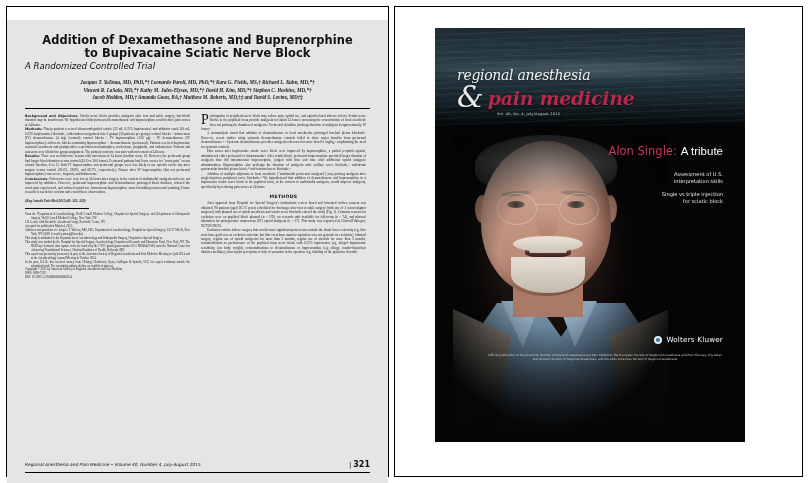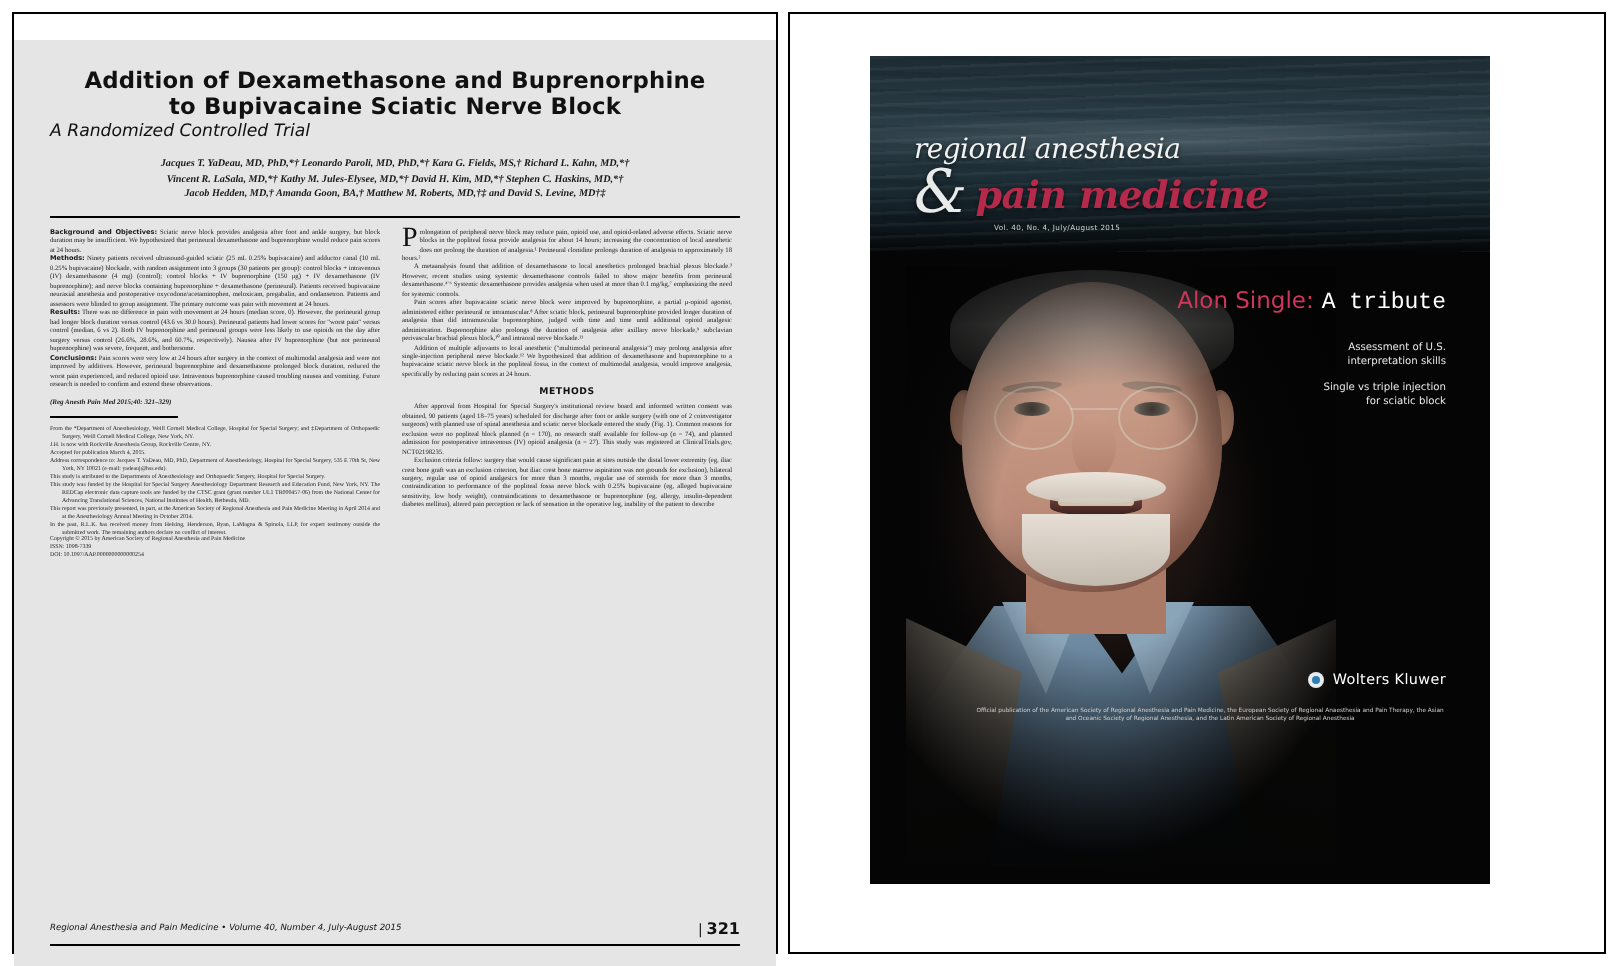--- a/index.html
+++ b/index.html
@@ -79,21 +79,21 @@
          color:#f2f3f2;letter-spacing:-.3px;text-shadow:0 1px 2px rgba(0,0,0,.6);line-height:19px;}
   .mast2row{display:flex;align-items:flex-end;margin-top:1px;}
   .amp{font-family:"DejaVu Serif",serif;font-style:italic;font-size:30px;line-height:22px;color:#e9eaea;
        text-shadow:0 1px 3px rgba(0,0,0,.7);margin-right:4px;font-weight:400;}
   .mast2{font-family:"DejaVu Serif",serif;font-style:italic;font-weight:700;font-size:19px;
          color:#b5294b;letter-spacing:-.3px;text-shadow:0 1px 2px rgba(0,0,0,.55);line-height:19px;}
   .volline{font-family:"DejaVu Sans",sans-serif;font-size:3.6px;color:#cfd4d6;margin:4px 0 0 40px;letter-spacing:.2px;}
 
   .tribute{position:absolute;right:22px;top:113px;z-index:6;white-space:nowrap;}
   .tribute .nm{font-family:"DejaVu Sans",sans-serif;font-size:11.5px;color:#d0365c;font-weight:400;}
-  .tribute .tb{font-family:Liberation Mono, monospace;font-size:11.5px;color:#ffffff;font-weight:400;}
+  .tribute .tb{font-family:Liberation Sans, sans-serif;font-size:11.5px;color:#ffffff;font-weight:400;}
 
   .teasers{position:absolute;right:22px;top:143px;z-index:6;text-align:right;}
   .teasers div{font-family:"DejaVu Sans",sans-serif;font-size:5.1px;line-height:6.6px;color:#e9e9e9;}
   .teasers .grp{margin-bottom:7px;}
 
   
   .portrait{position:absolute;left:18px;top:105px;width:215px;height:300px;z-index:3;overflow:hidden;}
   .pf-glow{position:absolute;left:0;top:0;width:215px;height:300px;
            background:radial-gradient(ellipse 58% 52% at 44% 40%, rgba(60,40,34,.85), rgba(0,0,0,0) 72%);}
   .head{position:absolute;left:28px;top:8px;width:130px;height:155px;border-radius:50% 50% 47% 47%;

